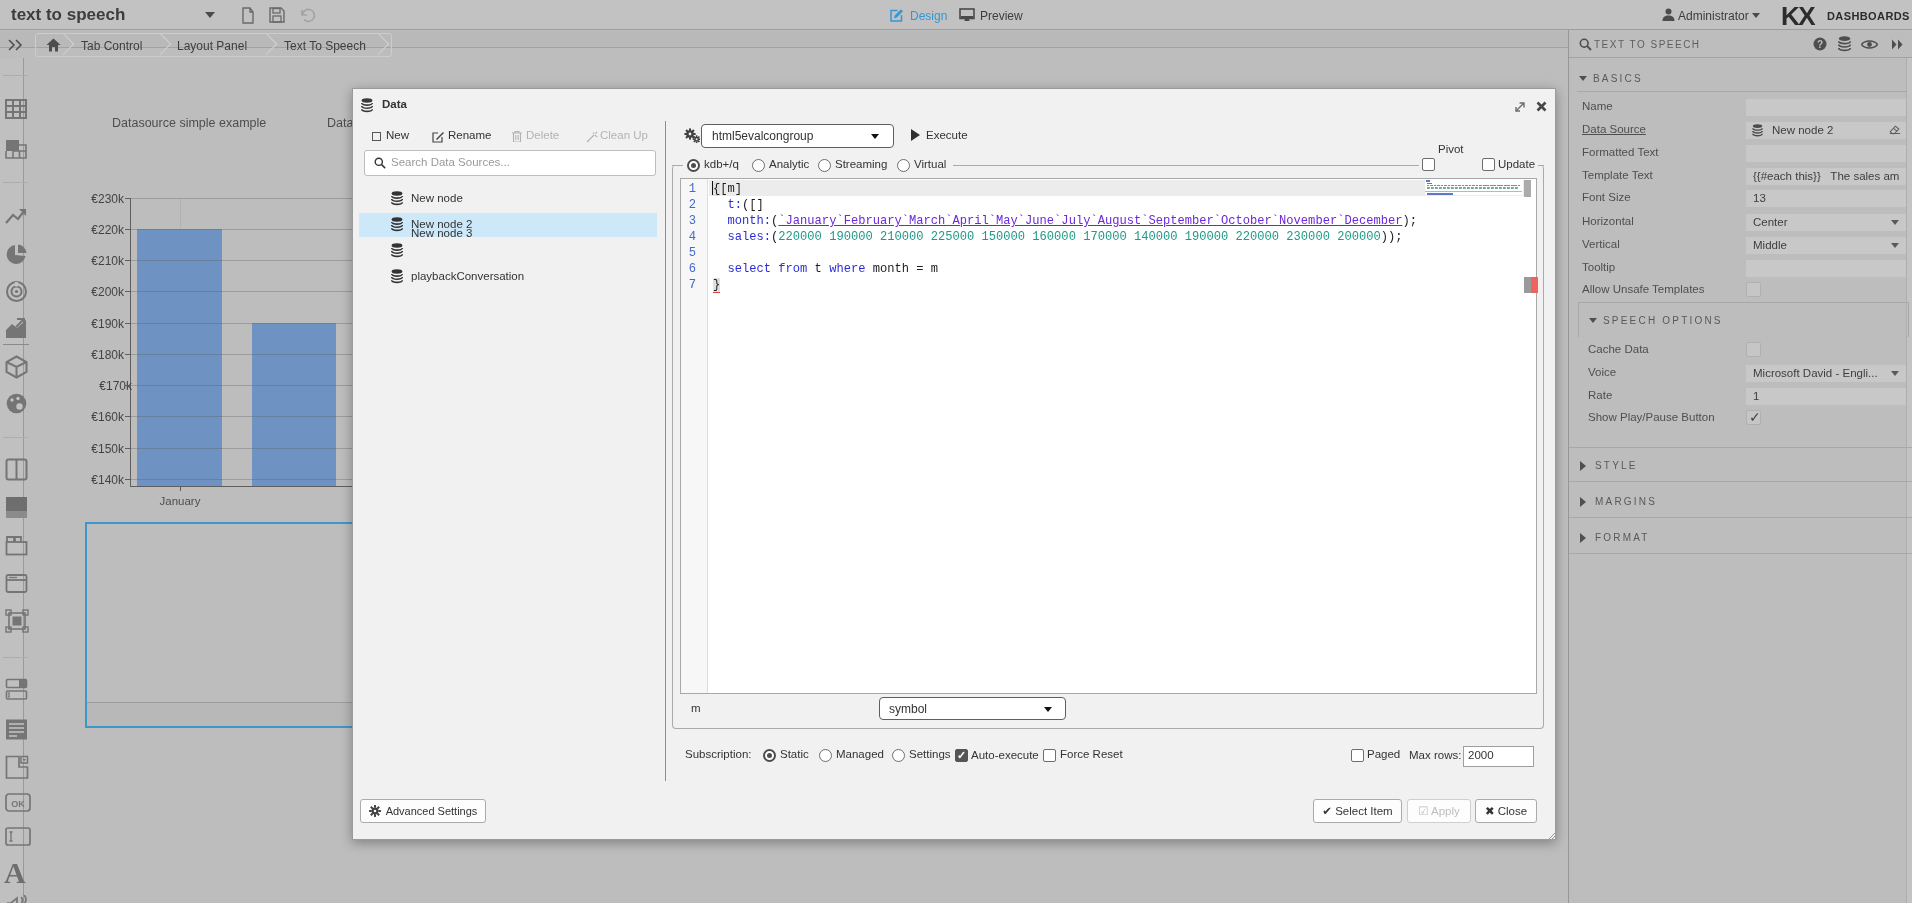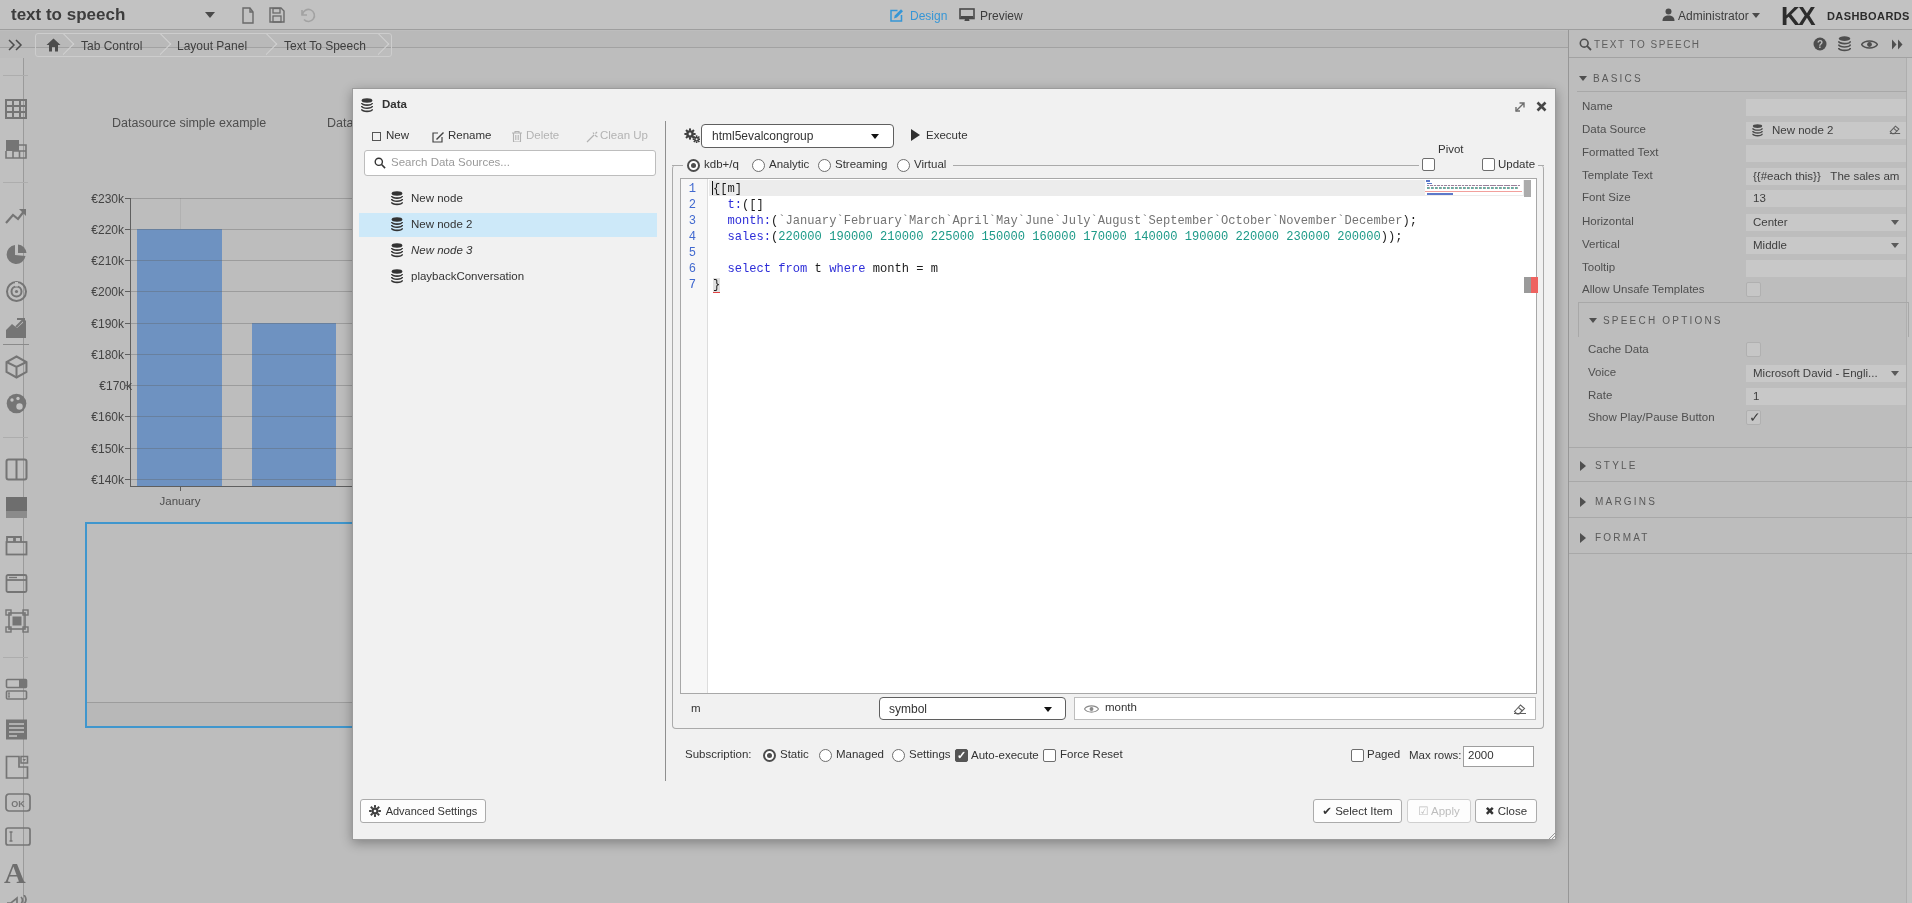--- a/index.html
+++ b/index.html
@@ -41,21 +41,21 @@
   .radio { position:absolute; width:13px; height:13px; border:1px solid #6e6e6e; border-radius:50%; background:#fff; }
   .radio.sel { border:2px solid #4d4d4d; }
   .radio.sel::after { content:""; position:absolute; left:2px; top:2px; width:5px; height:5px; background:#4d4d4d; border-radius:50%; }
   .cbox { position:absolute; width:13px; height:13px; border:1px solid #6e6e6e; border-radius:2px; background:#fff; }
   .cbox.chk { background:#555; border-color:#555; }
   .cbox.chk::after { content:"\2713"; position:absolute; left:1px; top:-1px; color:#fff; font-size:11px; font-weight:bold; }
 
   
   .cm { font-family:"Liberation Mono", monospace; font-size:12.1px; line-height:16px; white-space:pre; }
   .kw { color:#2d2dd8; }
-  .sym { color:#737373; }
+  .sym { color:#6d28d9;text-decoration:underline; }
   .num { color:#1d9a88; }
 </style>
 </head>
 <body>
 
 <div id="topbar">
   <div id="title">text to speech</div>
   <div class="abs" style="left:205px; top:12px; width:0; height:0; border-left:5px solid transparent; border-right:5px solid transparent; border-top:6px solid #4a4a4a;"></div>
 
   <svg class="abs" style="left:240px; top:7px;" width="16" height="17" viewBox="0 0 16 17">
@@ -324,21 +324,21 @@
   </div>
 
   <div class="abs" style="left:337px; top:28px; width:7px; height:845px; background:#c3c3c3; border-left:1px solid #aeaeae;"></div>
 
   <div class="abs" style="left:10px; top:46px; width:0; height:0; border-left:4.5px solid transparent; border-right:4.5px solid transparent; border-top:5.5px solid #4f4f4f;"></div>
   <div class="rsect" style="left:24px; top:43px;">BASICS</div>
   <div class="abs" style="left:8px; top:61px; width:330px; border-top:1px solid #a8a8a8;"></div>
 
   <div class="rlabel" style="left:13px; top:70px;">Name</div>
   <div class="rfield" style="top:69px;"></div>
-  <div class="rlabel" style="left:13px; top:93px;">Data Source</div>
+  <div class="rlabel" style="left:13px; top:93px;text-decoration:underline;">Data Source</div>
   <div class="rfield" style="top:92px; padding-left:26px;">New node 2
     <svg class="abs" style="left:6px; top:2px;" width="11" height="13" viewBox="0 0 13 16">
       <ellipse cx="6.5" cy="2.6" rx="5.8" ry="2.4" fill="#4a4a4a"></ellipse>
       <path d="M0.7 5.2 A 5.8 2.4 0 0 0 12.3 5.2" fill="none" stroke="#4a4a4a" stroke-width="1.7"></path>
       <path d="M0.7 8.6 A 5.8 2.4 0 0 0 12.3 8.6" fill="none" stroke="#4a4a4a" stroke-width="1.7"></path>
       <path d="M0.7 12 A 5.8 2.4 0 0 0 12.3 12" fill="none" stroke="#4a4a4a" stroke-width="1.7"></path>
     </svg>
     <svg class="abs" style="right:5px; top:3px;" width="12" height="10" viewBox="0 0 14 11">
       <path d="M1 9.5 L13 9.5 M1.5 7.5 L7.5 1 L11.5 4.5 L6 10 L4 10 Z" fill="none" stroke="#5f5f5f" stroke-width="1.2"></path>
       <path d="M5.5 3.5 L9.5 7" stroke="#5f5f5f" stroke-width="1.2"></path>
@@ -431,21 +431,21 @@
       <use href="#dbicon"></use>
     </svg>
   <div class="mtxt" style="left:58px; top:103px;">New node</div>
   <svg class="abs dbi" style="left:38px; top:128px;" width="12" height="15" viewBox="0 0 13 16">
       <use href="#dbicon"></use>
     </svg>
   <div class="mtxt" style="left:58px; top:129px;">New node 2</div>
   <svg class="abs dbi" style="left:38px; top:154px;" width="12" height="15" viewBox="0 0 13 16">
       <use href="#dbicon"></use>
     </svg>
-  <div class="mtxt" style="left:58px; top:155px;font-style:italic;">New node 3</div>
+  <div class="mtxt" style="left:58px; top:138px;">New node 3</div>
   <svg class="abs dbi" style="left:38px; top:180px;" width="12" height="15" viewBox="0 0 13 16">
       <use href="#dbicon"></use>
     </svg>
   <div class="mtxt" style="left:58px; top:181px;">playbackConversation</div>
 
   <div class="abs" style="left:312px; top:32px; width:0; height:660px; border-left:1px solid #8f8f8f;"></div>
 
   <svg class="abs" style="left:331px; top:39px;" width="16" height="15" viewBox="0 0 16 15">
     <g fill="#3f3f3f">
       <circle cx="6" cy="6" r="3.8"></circle>
@@ -524,31 +524,20 @@
     <div class="abs" style="left:843px; top:1px; width:7px; height:17px; background:#ababab;"></div>
     <div class="abs" style="left:843px; top:98px; width:7px; height:16px; background:#9a9a9a;"></div>
     <div class="abs" style="left:850px; top:98px; width:7px; height:16px; background:#ee6360;"></div>
   </div>
 
   <div class="mtxt" style="left:338px; top:613px;">m</div>
   <div class="abs" style="left:526px; top:608px; width:187px; height:23px; background:#fff; border:1px solid #5f5f5f; border-radius:4px;">
     <div class="mtxt" style="left:9px; top:4px; font-size:12px;">symbol</div>
     <div class="abs" style="right:13px; top:9px; width:0; height:0; border-left:4.5px solid transparent; border-right:4.5px solid transparent; border-top:5.5px solid #111;"></div>
   </div>
-  <div class="abs" style="left:721px; top:608px; width:462px; height:23px; background:#fff; border:1px solid #bdbdbd;">
-    <svg class="abs" style="left:9px; top:6px;" width="15" height="10" viewBox="0 0 17 11">
-      <path d="M0.5 5.5 C4 0.8 13 0.8 16.5 5.5 C13 10.2 4 10.2 0.5 5.5 Z" fill="none" stroke="#8a8a8a" stroke-width="1.3"></path>
-      <circle cx="8.5" cy="5.5" r="2.2" fill="#8a8a8a"></circle>
-    </svg>
-    <div class="mtxt" style="left:30px; top:3px;">month</div>
-    <svg class="abs" style="right:8px; top:6px;" width="14" height="11" viewBox="0 0 14 11">
-      <path d="M1 9.5 L13 9.5 M1.5 7.5 L7.5 1 L11.5 4.5 L6 10 L4 10 Z" fill="none" stroke="#5f5f5f" stroke-width="1.1"></path>
-      <path d="M5.5 3.5 L9.5 7" stroke="#5f5f5f" stroke-width="1.1"></path>
-    </svg>
-  </div>
 
   <div class="mtxt" style="left:332px; top:659px;">Subscription:</div>
   <div class="radio sel" style="left:410px; top:660px;"></div>
   <div class="mtxt" style="left:427px; top:659px;">Static</div>
   <div class="radio" style="left:466px; top:660px;"></div>
   <div class="mtxt" style="left:483px; top:659px;">Managed</div>
   <div class="radio" style="left:539px; top:660px;"></div>
   <div class="mtxt" style="left:556px; top:659px;">Settings</div>
   <div class="cbox chk" style="left:602px; top:660px;"></div>
   <div class="mtxt" style="left:618px; top:660px;">Auto-execute</div>

